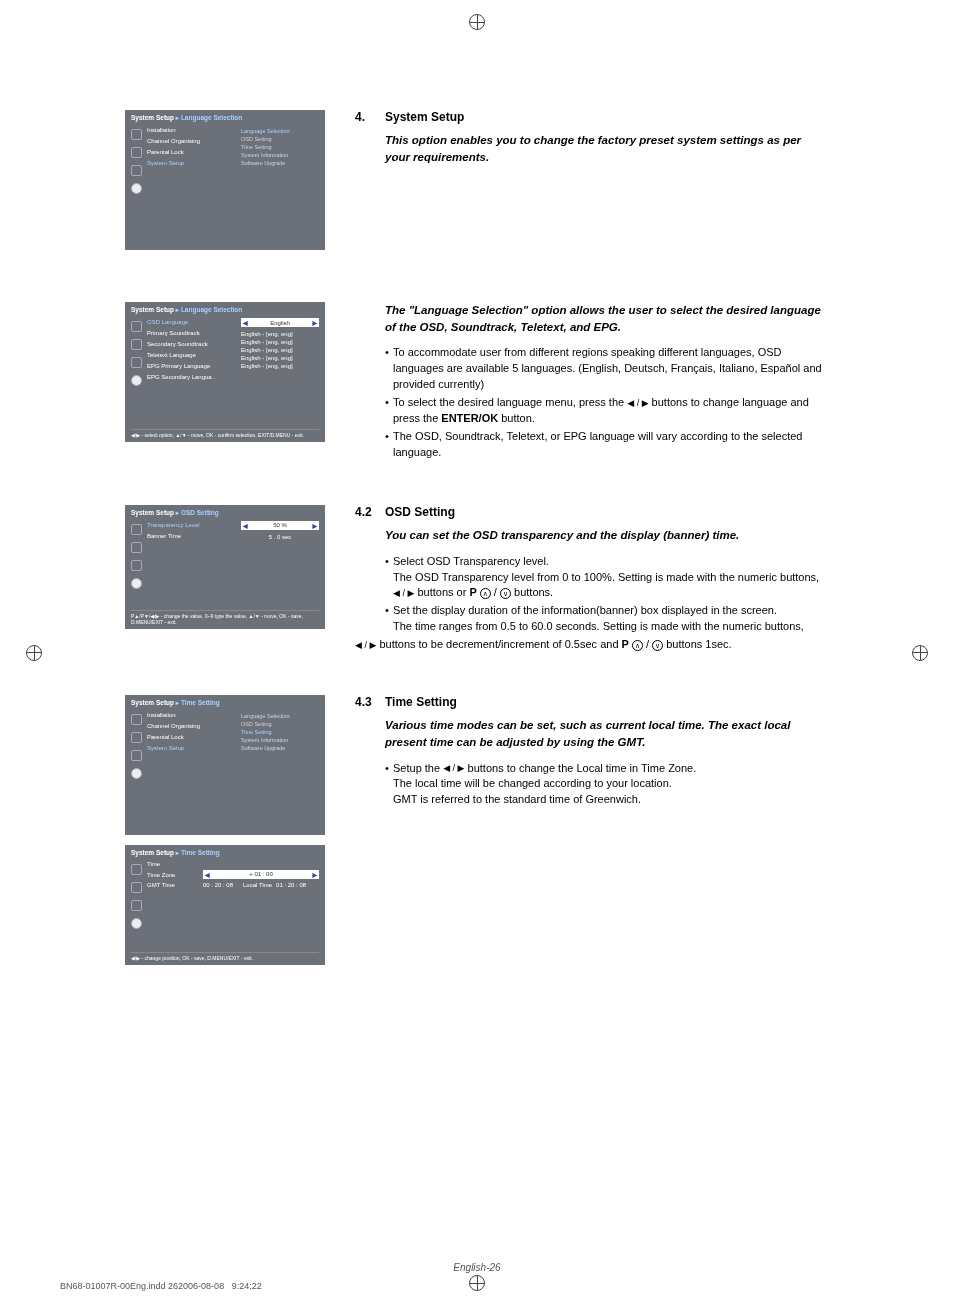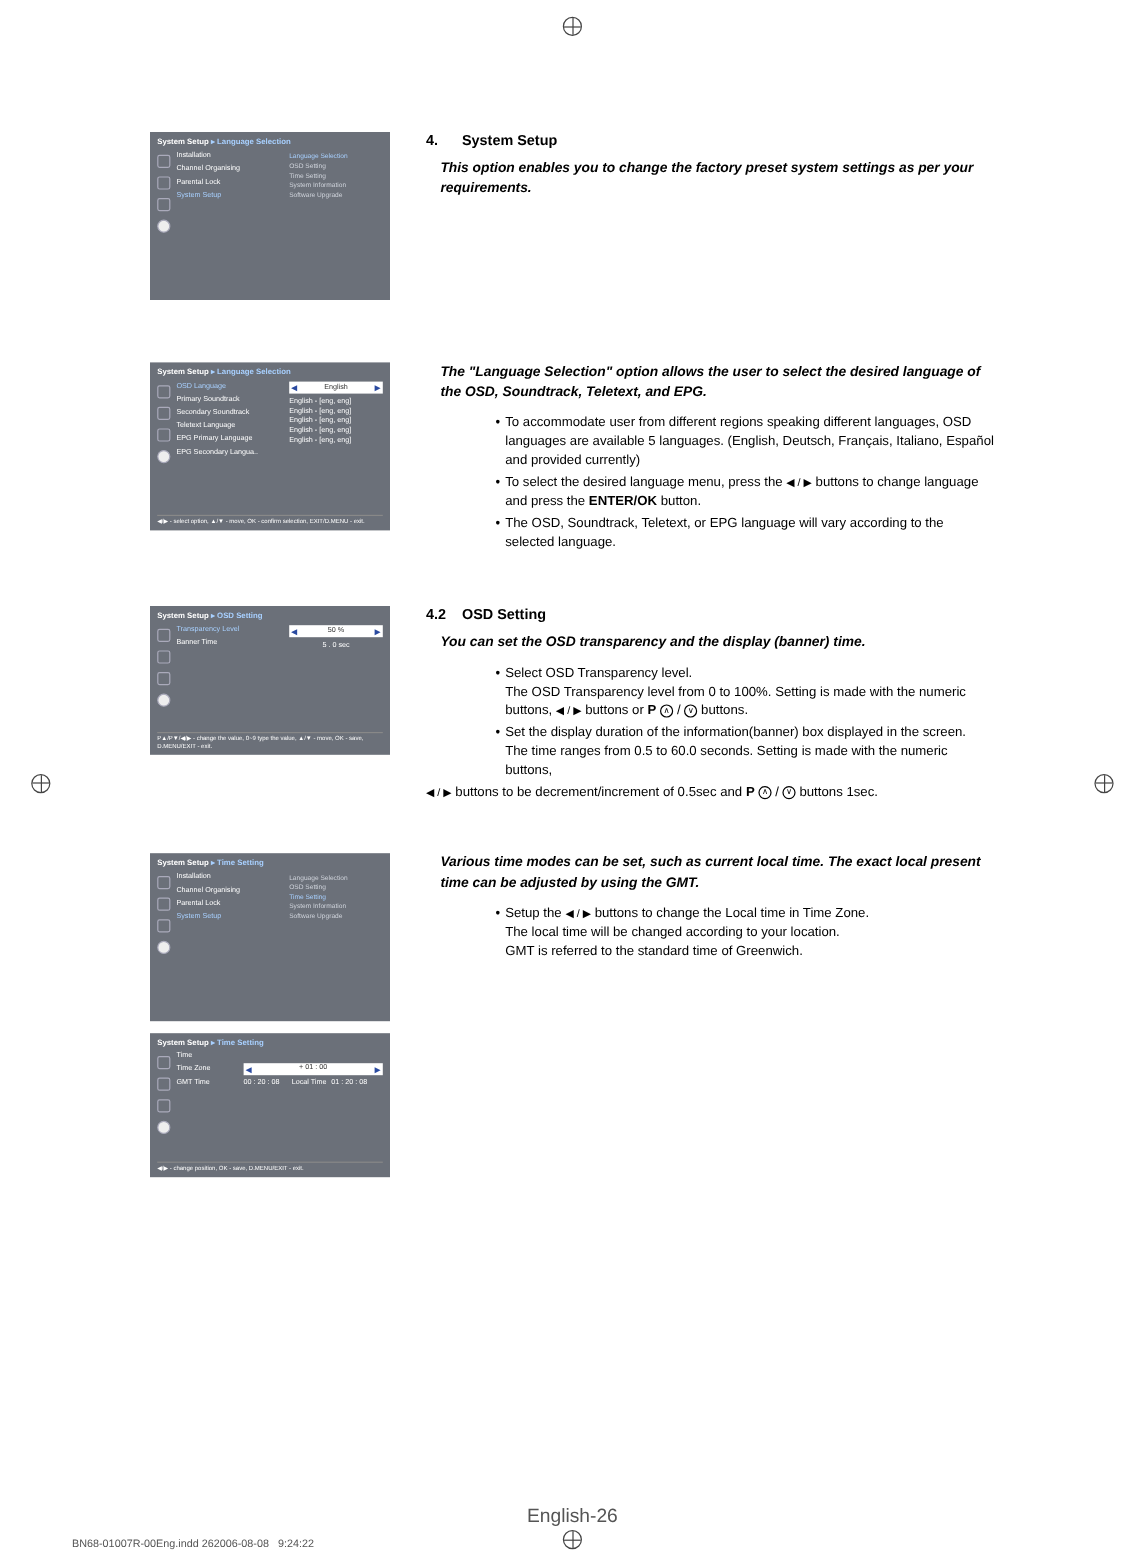--- a/index.html
+++ b/index.html
@@ -36,29 +36,29 @@
   .screen .hint { position: absolute; bottom: 4px; left: 6px; right: 6px; font-size: 5px; line-height: 1.2; border-top: 1px solid #888; padding-top: 2px; }
   .screen .tzrow { display: flex; align-items: center; gap: 4px; font-size: 6px; }
   .screen .tzrow .lab { width: 52px; }
   .screen .tzrow .box { flex: 1; background: #fff; color: #333; display: flex; justify-content: space-between; padding: 1px 2px; }
   .screen .tzrow .box .ar { color: #2a4aa0; font-weight: bold; }
 
   .text-col { flex: 1; }
   .row-head { display: flex; margin-bottom: 8px; }
   .row-head .num { width: 30px; font-weight: bold; font-size: 12px; }
   .row-head .ttl { font-weight: bold; font-size: 12px; }
-  .desc { font-style: italic; font-weight: bold; font-size: 11.5px; line-height: 1.45; margin-left: 12px; margin-bottom: 10px; }
+  .desc { font-style: italic; font-weight: bold; font-size: 11.5px; line-height: 1.45; margin-left: 30px; margin-bottom: 10px; }
   ul.bul { list-style: none; margin-left: 30px; }
-  ul.bul li { font-size: 11px; line-height: 1.45; position: relative; padding-left: 8px; margin-bottom: 2px; margin-left: 28px; }
+  ul.bul li { font-size: 11px; line-height: 1.45; position: relative; padding-left: 8px; margin-bottom: 2px; }
   ul.bul li::before { content: "•"; position: absolute; left: 0; }
   .btn-sym { display: inline-block; font-size: 9px; vertical-align: middle; }
   .pcircle { display: inline-block; width: 11px; height: 11px; border: 1px solid #000; border-radius: 50%; font-size: 7px; line-height: 9px; text-align: center; vertical-align: middle; }
   .outdent { margin-left: 30px; font-size: 11px; line-height: 1.45; }
 
-  .footer { position: absolute; bottom: 32px; left: 0; right: 0; text-align: center; font-size: 16px; color: #555; }
+  .footer { position: absolute; bottom: 32px; left: 0; right: 0; text-align: center; font-size: 10px; color: #555; font-style: italic; }
   .footnote { position: absolute; bottom: 14px; left: 60px; right: 60px; display: flex; justify-content: flex-start; font-size: 9px; color: #555; }
 </style>
 </head>
 <body>
 
 <div class="reg-mark reg-top"></div>
 <div class="reg-mark reg-bottom"></div>
 <div class="reg-mark reg-left"></div>
 <div class="reg-mark reg-right"></div>
 
@@ -244,20 +244,24 @@
                 <span>00 : 20 : 08</span>
                 <span class="lab" style="width:auto;margin-left:6px">Local Time</span>
                 <span>01 : 20 : 08</span>
               </div>
           </div>
         </div>
         <div class="hint">◀/▶ - change position, OK - save, D.MENU/EXIT - exit.</div>
       </div>
     </div>
     <div class="text-col">
+      <div class="row-head">
+        <div class="num">4.3</div>
+        <div class="ttl">Time Setting</div>
+      </div>
       <div class="desc">Various time modes can be set, such as current local time. The exact local present time can be adjusted by using the GMT.</div>
       <ul class="bul">
         <li><span>Setup the </span><span class="btn-sym">◀ / ▶</span><span> buttons to change the Local time in Time Zone.</span><br><span>The local time will be changed according to your location.</span><br><span>GMT is referred to the standard time of Greenwich.</span></li>
       </ul>
     </div>
   </div>
 
 </div>
 
 <div class="footer">English-26</div>

